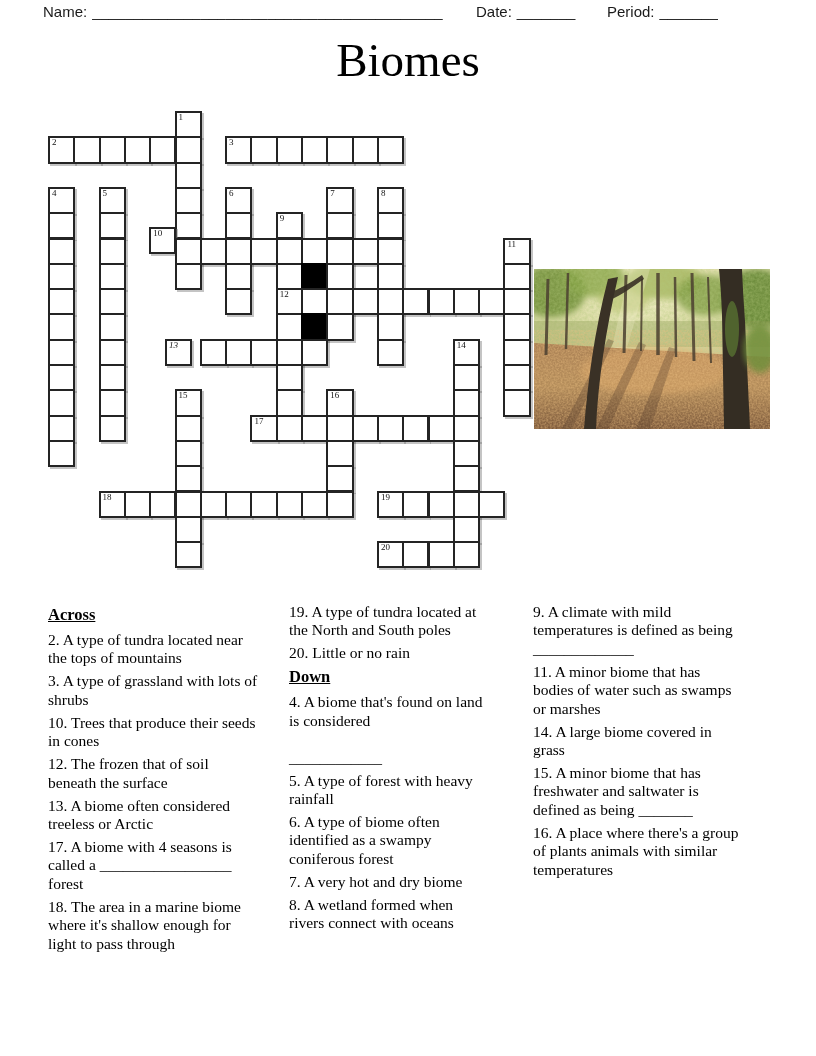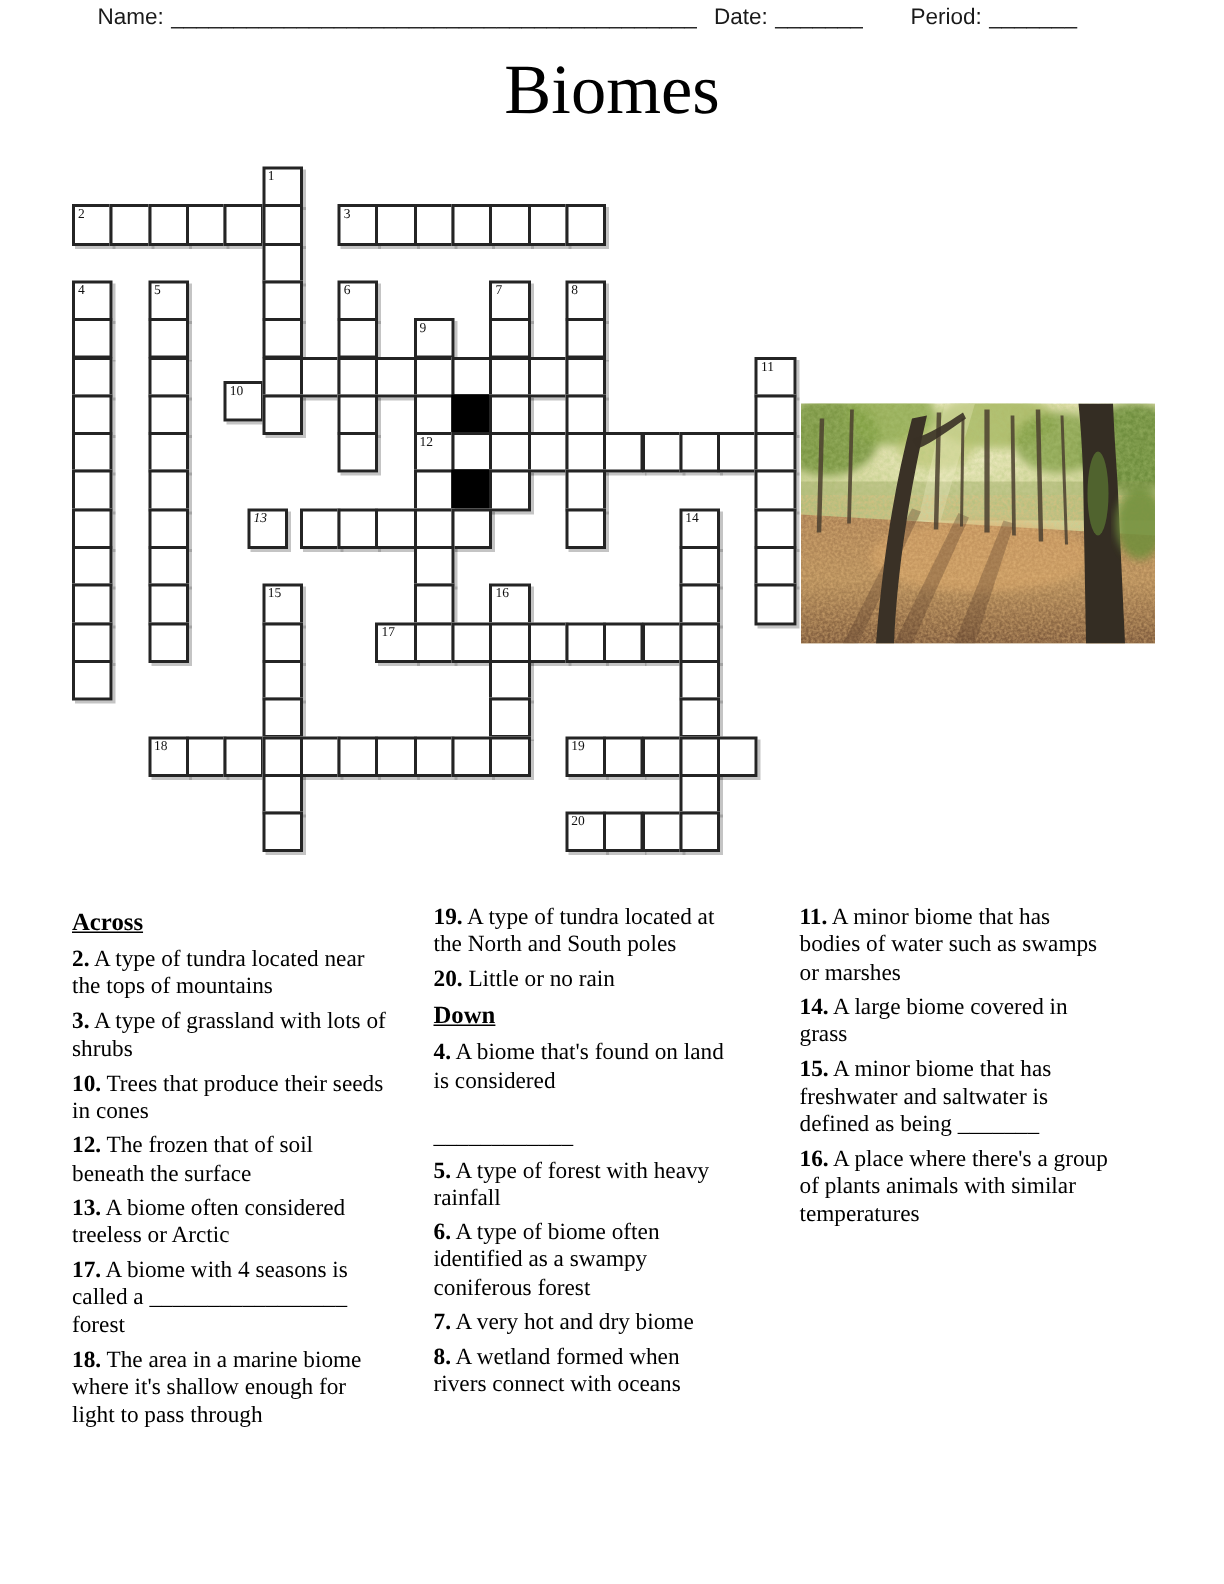--- a/index.html
+++ b/index.html
@@ -25,28 +25,28 @@
 
   
   .photo { position:absolute; left:534px; top:269px; }
 
   
   .clue-col { position:absolute; top:603px; }
   .clue-header { font-size:16.5px; font-weight:700; text-decoration:underline;
                  margin:2px 0 6px 0; color:#000; }
   .clue { font-size:15.5px; line-height:1.19; margin-bottom:4.5px; color:#000;
           white-space:pre-wrap; }
-  .clue b { font-weight:700; }
+  .clue b { font-weight:400; }
 </style>
 </head>
 <body>
 
 <div class="page">
 
-  <div class="hdr-group" style="left:65px">
+  <div class="hdr-group" style="left:43px">
     <span>Name:</span><span class="blank">__________________________________________</span>
   </div>
   <div class="hdr-group" style="left:476px">
     <span>Date:</span><span class="blank">_______</span>
   </div>
   <div class="hdr-group" style="left:607px">
     <span>Period:</span><span class="blank">_______</span>
   </div>
 
   <div class="title">Biomes</div>
@@ -93,21 +93,21 @@
       <div class="cell" style="left: 98.6px; top: 212.2px; height: 27.3px; width: 27.3px;"></div>
       <div class="cell" style="left: 174.5px; top: 212.2px; height: 27.3px; width: 27.3px;"></div>
       <div class="cell" style="left: 225.1px; top: 212.2px; height: 27.3px; width: 27.3px;"></div>
       <div class="cell" style="left: 275.7px; top: 212.2px; height: 27.3px; width: 27.3px;">
         <span class="cellnum">9</span>
       </div>
       <div class="cell" style="left: 326.3px; top: 212.2px; height: 27.3px; width: 27.3px;"></div>
       <div class="cell" style="left: 376.9px; top: 212.2px; height: 27.3px; width: 27.3px;"></div>
       <div class="cell" style="left: 48px; top: 237.5px; height: 27.3px; width: 27.3px;"></div>
       <div class="cell" style="left: 98.6px; top: 237.5px; height: 27.3px; width: 27.3px;"></div>
-      <div class="cell" style="left: 149.2px; top: 254px; height: 27.3px; width: 27.3px; text-decoration: underline;">
+      <div class="cell" style="left: 149.2px; top: 227px; height: 27.3px; width: 27.3px; text-decoration: underline;">
         <span class="cellnum">10</span>
       </div>
       <div class="cell" style="left: 174.5px; top: 237.5px; height: 27.3px; width: 27.3px;"></div>
       <div class="cell" style="left: 199.8px; top: 237.5px; height: 27.3px; width: 27.3px;"></div>
       <div class="cell" style="left: 225.1px; top: 237.5px; height: 27.3px; width: 27.3px;"></div>
       <div class="cell" style="left: 250.4px; top: 237.5px; height: 27.3px; width: 27.3px;"></div>
       <div class="cell" style="left: 275.7px; top: 237.5px; height: 27.3px; width: 27.3px;"></div>
       <div class="cell" style="left: 301px; top: 237.5px; height: 27.3px; width: 27.3px;"></div>
       <div class="cell" style="left: 326.3px; top: 237.5px; height: 27.3px; width: 27.3px;"></div>
       <div class="cell" style="left: 351.6px; top: 237.5px; height: 27.3px; width: 27.3px;"></div>
@@ -312,20 +312,21 @@
         <div class="clue-header">Down</div>
         <div class="clue"><b>4.</b><span> A biome that's found on land is considered
 
 ____________</span></div>
         <div class="clue"><b>5.</b><span> A type of forest with heavy rainfall</span></div>
         <div class="clue"><b>6.</b><span> A type of biome often identified as a swampy coniferous forest</span></div>
         <div class="clue"><b>7.</b><span> A very hot and dry biome</span></div>
         <div class="clue"><b>8.</b><span> A wetland formed when rivers connect with oceans</span></div>
       </div>
       <div class="clue-col" style="left: 533px; width: 207px;">
+        <div class="clue"><b>9.</b><span> A climate with mild temperatures is defined as being _____________</span></div>
         <div class="clue"><b>11.</b><span> A minor biome that has bodies of water such as swamps or marshes</span></div>
         <div class="clue"><b>14.</b><span> A large biome covered in grass</span></div>
         <div class="clue"><b>15.</b><span> A minor biome that has freshwater and saltwater is defined as being _______</span></div>
         <div class="clue"><b>16.</b><span> A place where there's a group of plants animals with similar temperatures</span></div>
       </div>
     </div>
 
 </div>
 
 </body></html>

